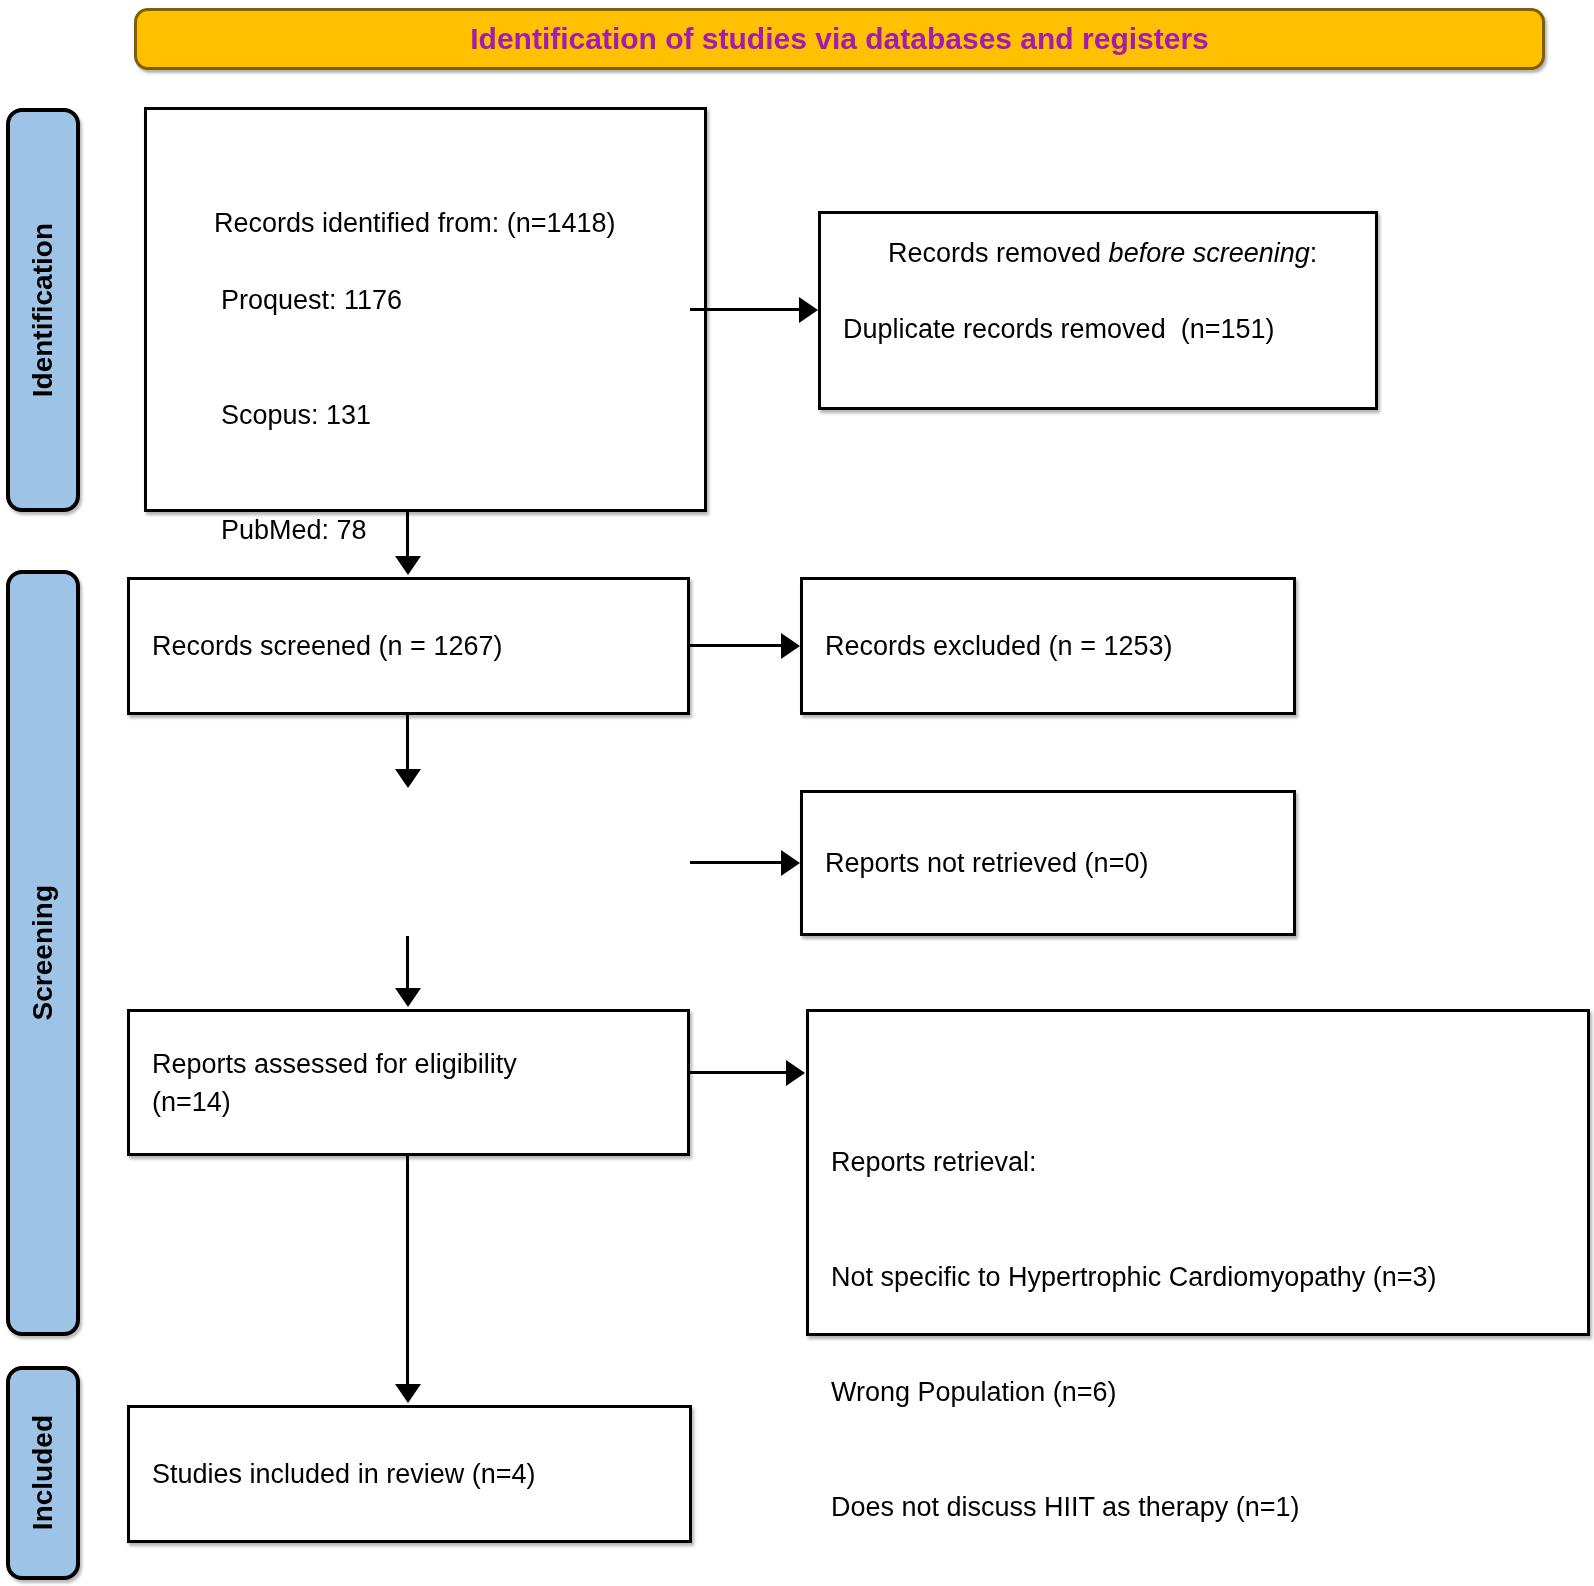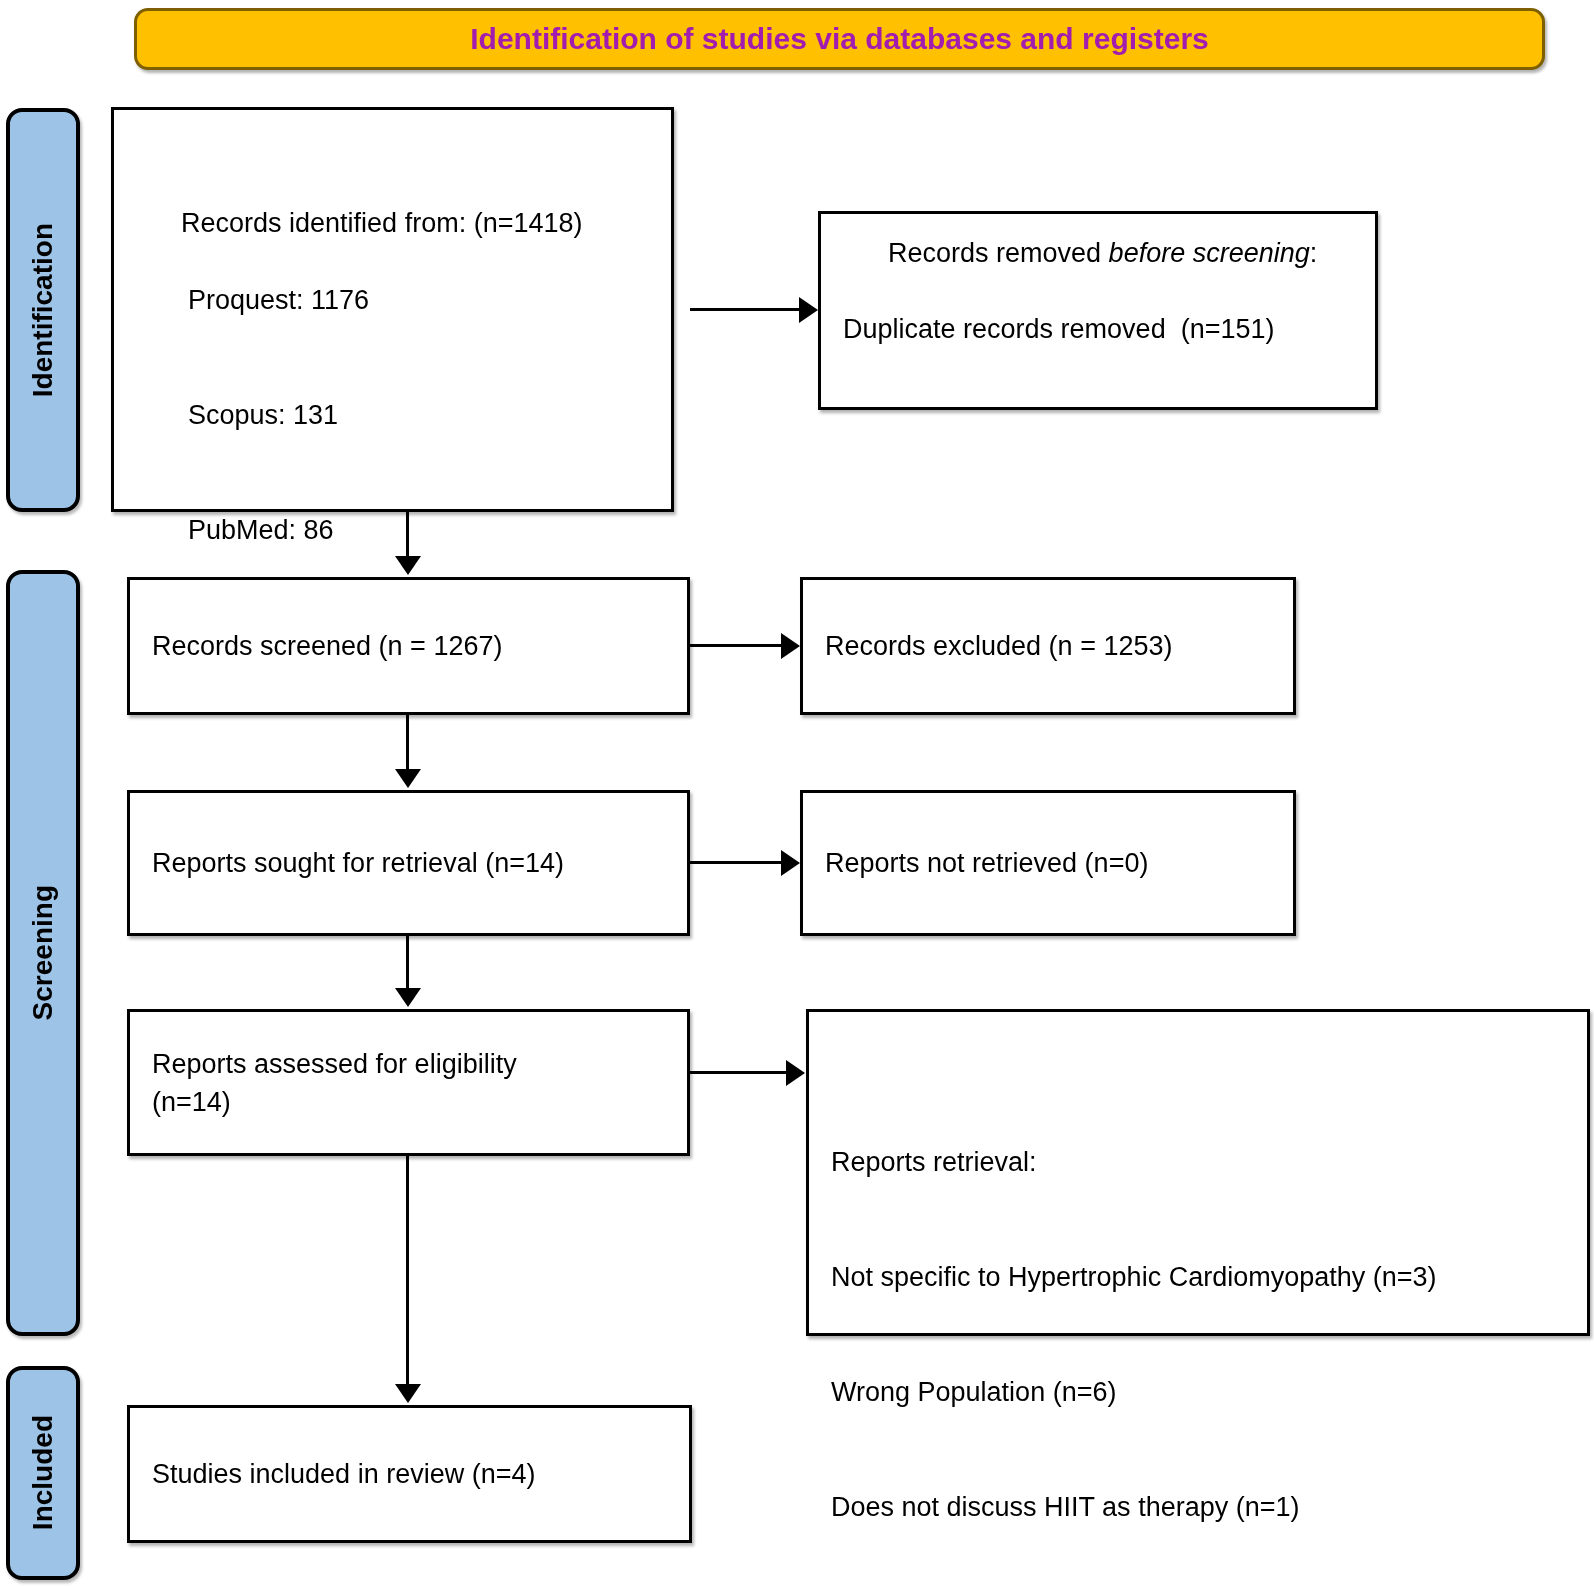--- a/index.html
+++ b/index.html
@@ -88,21 +88,21 @@
   .box-text.v-center {
     top: 50%;
     transform: translateY(-50%);
   }
   .box-text em {
     font-style: italic;
     margin-top: 40px;
   }
 
   
-  #box-records-identified { left: 111px; top: 107px;  width: 563px;  height: 405px; }
+  #box-records-identified { left: 144px; top: 107px;  width: 563px;  height: 405px; }
   #box-records-removed    { left: 818px; top: 211px;  width: 560px;  height: 199px; }
   #box-records-screened   { left: 127px; top: 577px;  width: 563px;  height: 138px; }
   #box-records-excluded   { left: 800px; top: 577px;  width: 496px;  height: 138px; }
   #box-reports-sought     { left: 127px; top: 790px;  width: 563px;  height: 146px; }
   #box-reports-not-retrieved { left: 800px; top: 790px; width: 496px; height: 146px; }
   #box-reports-assessed   { left: 127px; top: 1009px; width: 563px;  height: 147px; }
   #box-reports-excluded   { left: 806px; top: 1009px; width: 784px;  height: 327px; }
   #box-studies-included   { left: 127px; top: 1405px; width: 565px;  height: 138px; }
 
   
@@ -172,43 +172,40 @@
   </div>
   <div class="phase-bar" id="phase-included">
     <span class="phase-text">Included</span>
   </div>
 
   <div class="flow-box" id="box-records-identified">
     <div class="box-text" style="top:56px;">
       <span>Records identified from: (n=1418)</span>
       <span class="sub-line">Proquest: 1176</span>
       <span class="sub-line">Scopus: 131</span>
-      <span class="sub-line">PubMed: 86</span>
+      <span class="sub-line">PubMed: 78</span>
       <span class="sub-line">JSTOR: 33</span>
     </div>
   </div>
 
   <div class="flow-box" id="box-records-removed">
     <div class="box-text v-center">
       <span><span>Records removed </span><em>before screening</em><span>:</span></span>
       <span style="display:block;">Duplicate records removed  (n=151)</span>
     </div>
   </div>
 
   <div class="flow-box" id="box-records-screened">
     <div class="box-text v-center">Records screened (n = 1267)</div>
   </div>
 
   <div class="flow-box" id="box-records-excluded">
     <div class="box-text v-center">Records excluded (n = 1253)</div>
   </div>
 
-  <div class="flow-box" id="box-reports-sought">
-    <div class="box-text v-center">Reports sought for retrieval (n=14)</div>
-  </div>
 
   <div class="flow-box" id="box-reports-not-retrieved">
     <div class="box-text v-center">Reports not retrieved (n=0)</div>
   </div>
 
   <div class="flow-box" id="box-reports-assessed">
     <div class="box-text v-center">Reports assessed for eligibility
 (n=14)</div>
   </div>
 

